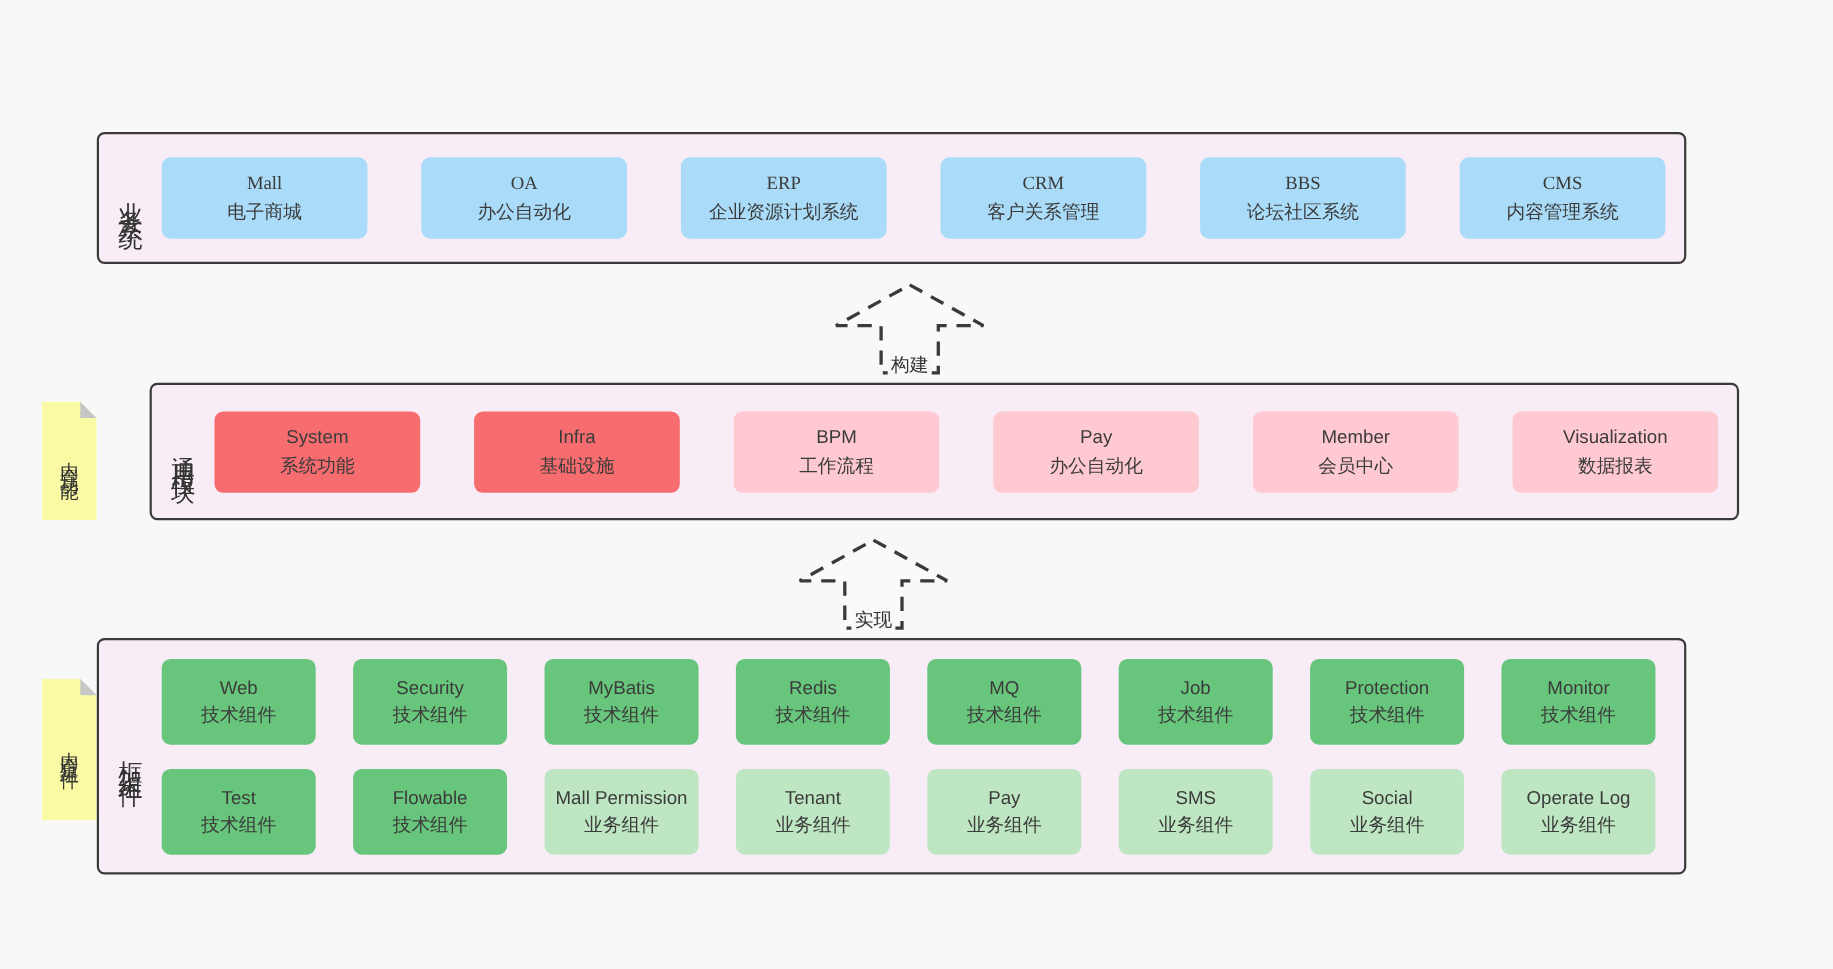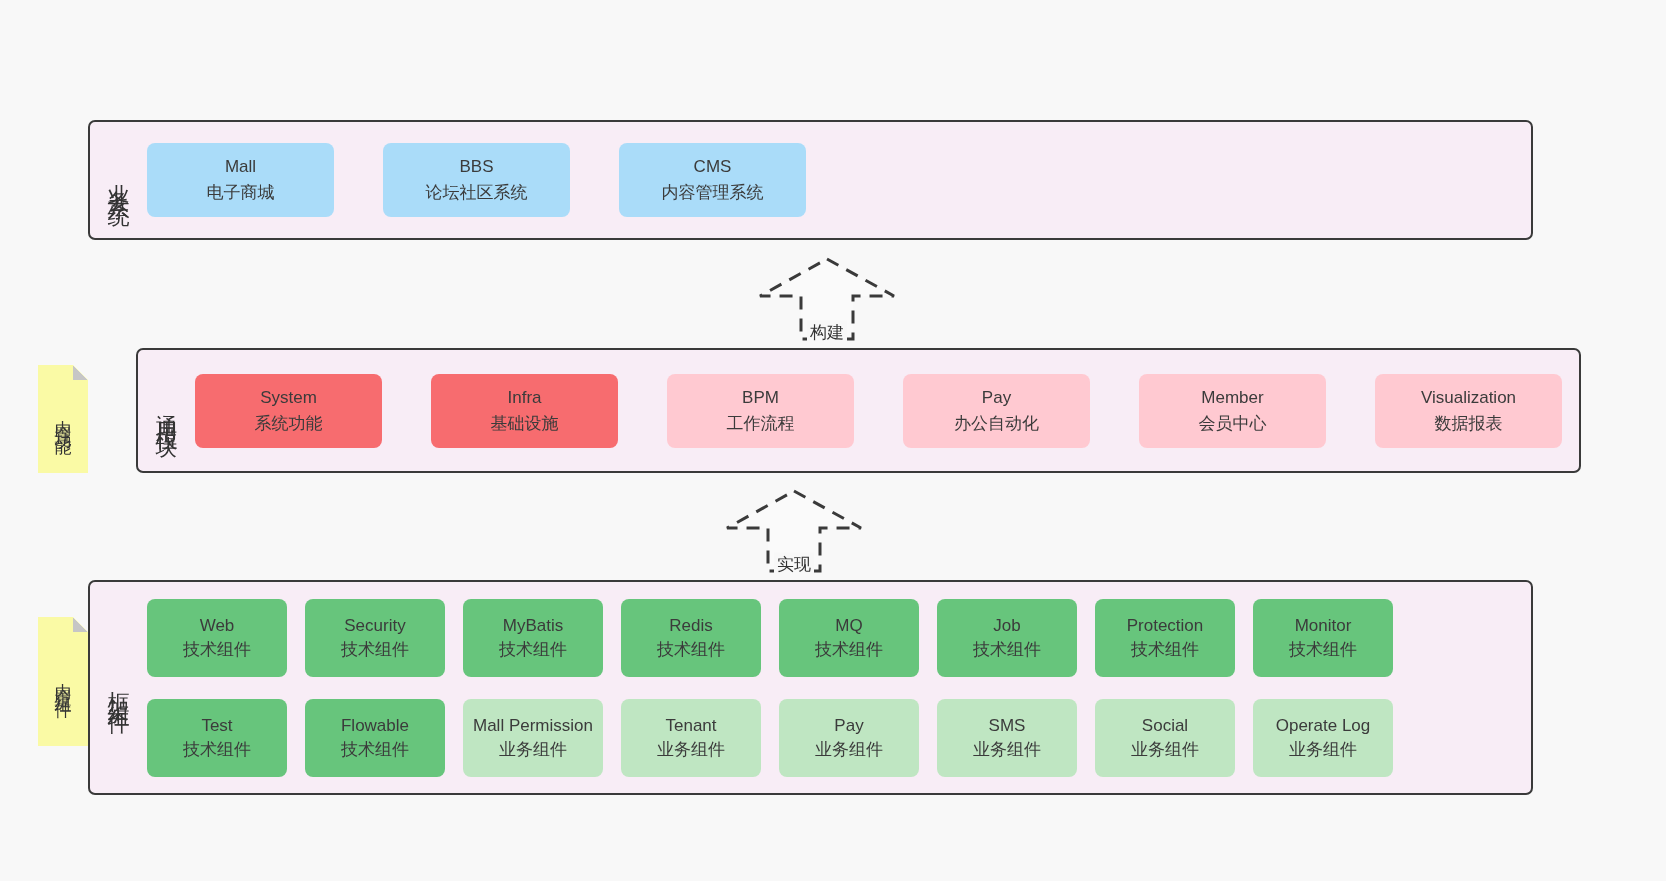--- a/index.html
+++ b/index.html
@@ -1,42 +1,42 @@
 <!DOCTYPE html>
 <html><head>
 <meta charset="utf-8">
 <style>
   html,body{margin:0;padding:0;background:#f8f8f8;}
   .stage{position:relative;width:1666px;height:881px;background:#f8f8f8;overflow:hidden;
          font-family:"Liberation Sans","DejaVu Sans",sans-serif;color:#3b3b3b;}
 
   .panel{position:absolute;background:#f8edf6;border:2px solid #3a3a3a;border-radius:7px;
          display:flex;box-sizing:border-box;}
-  .panel-top{left:88px;top:120px;width:1445px;height:120px;}
+  .panel-top{left:88px;top:120px;width:1445px;height:120px;font-family:Liberation Serif, serif;}
   .panel-mid{left:88px;top:348px;width:1445px;height:125px;margin-left:48px;}
   .panel-bot{left:88px;top:580px;width:1445px;height:215px;}
 
   .panel-label-wrap{width:57px;display:flex;align-items:center;justify-content:center;flex:none;}
   .vtext{writing-mode:vertical-rl;text-orientation:upright;font-size:22px;letter-spacing:7px;color:#333;}
   .tag .vtext{font-size:17px;letter-spacing:6px;}
 
   .boxes{flex:1;display:flex;align-items:center;gap:49px;}
   .box{display:flex;flex-direction:column;align-items:center;justify-content:center;
        border-radius:8px;font-size:17px;line-height:26px;text-align:center;flex:none;}
   .panel-top .box,.panel-mid .box{width:187px;height:74px;}
   .panel-bot .box{width:140px;height:78px;line-height:24px;padding:0 4px;box-sizing:border-box;}
 
   .blue{background:#aadcf9;}
   .red{background:#f76c6f;}
   .pink{background:#ffc9d1;text-align:center;}
   .green{background:#67c57c;}
   .green-light{background:#bfe6c2;}
 
   .rows{flex:1;display:flex;flex-direction:column;justify-content:center;gap:22px;}
-  .panel-bot .boxes{gap:18px;flex:none;}
+  .panel-bot .boxes{gap:34px;flex:none;}
 
   .tag{position:absolute;width:50px;background:#fafaa5;display:flex;align-items:center;justify-content:center;
        clip-path:polygon(0 0, calc(100% - 15px) 0, 100% 15px, 100% 100%, 0 100%);}
   .tag-mid{left:38px;top:365px;height:108px;}
   .tag-bot{left:38px;top:617px;height:129px;}
   .fold{position:absolute;top:0;right:0;width:15px;height:15px;
         background:linear-gradient(to top right,#c6c6c6 49%,transparent 50%);}
 
   .arrow{position:absolute;width:140px;height:86px;}
   .arrow-build{left:757px;top:256px;}
@@ -52,20 +52,32 @@
   <section class="panel panel-top">
     <div class="panel-label-wrap">
       <span class="vtext">业务系统</span>
     </div>
     <div class="boxes">
       <div class="box blue">
         <div>Mall</div>
         <div>电子商城</div>
       </div>
       <div class="box blue">
+        <div>OA</div>
+        <div>办公自动化</div>
+      </div>
+      <div class="box blue">
+        <div>ERP</div>
+        <div>企业资源计划系统</div>
+      </div>
+      <div class="box blue">
+        <div>CRM</div>
+        <div>客户关系管理</div>
+      </div>
+      <div class="box blue">
         <div>BBS</div>
         <div>论坛社区系统</div>
       </div>
       <div class="box blue">
         <div>CMS</div>
         <div>内容管理系统</div>
       </div>
     </div>
   </section>
 

